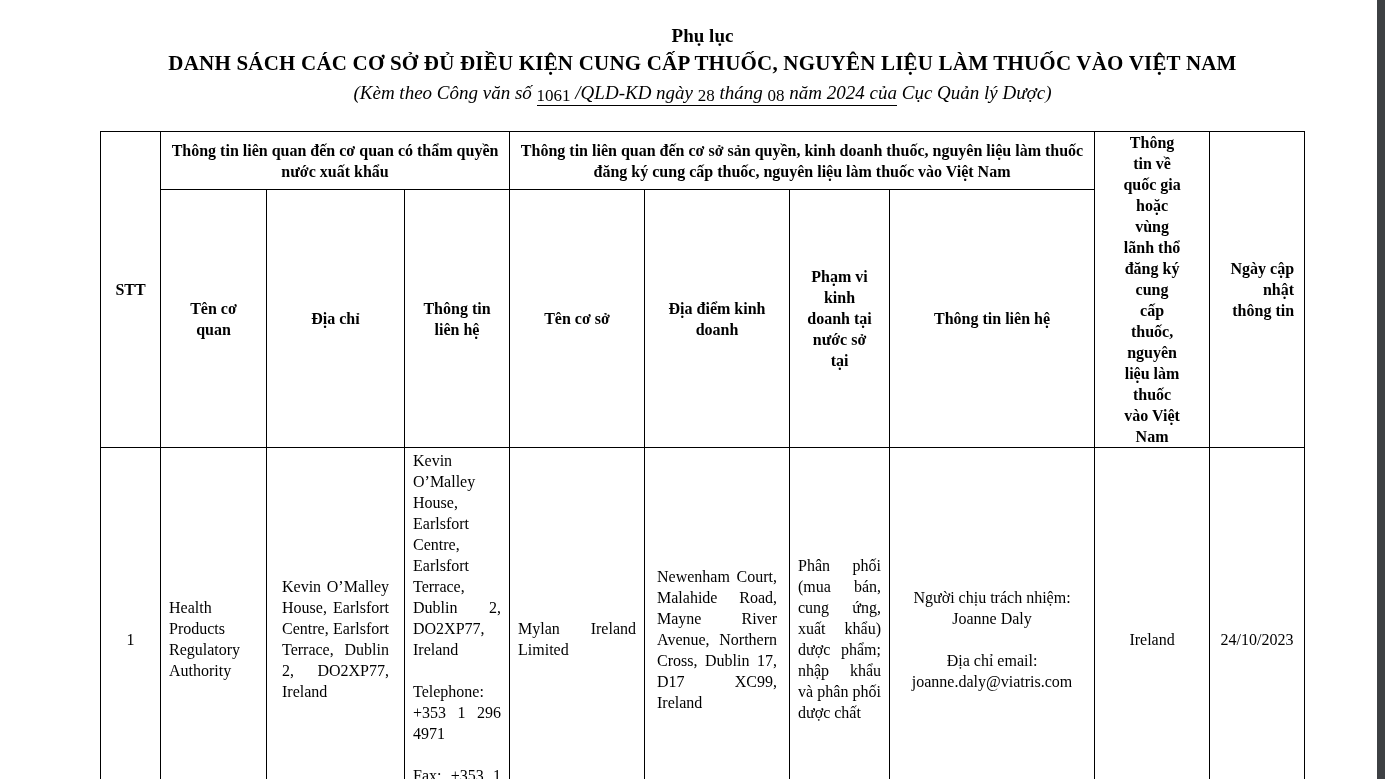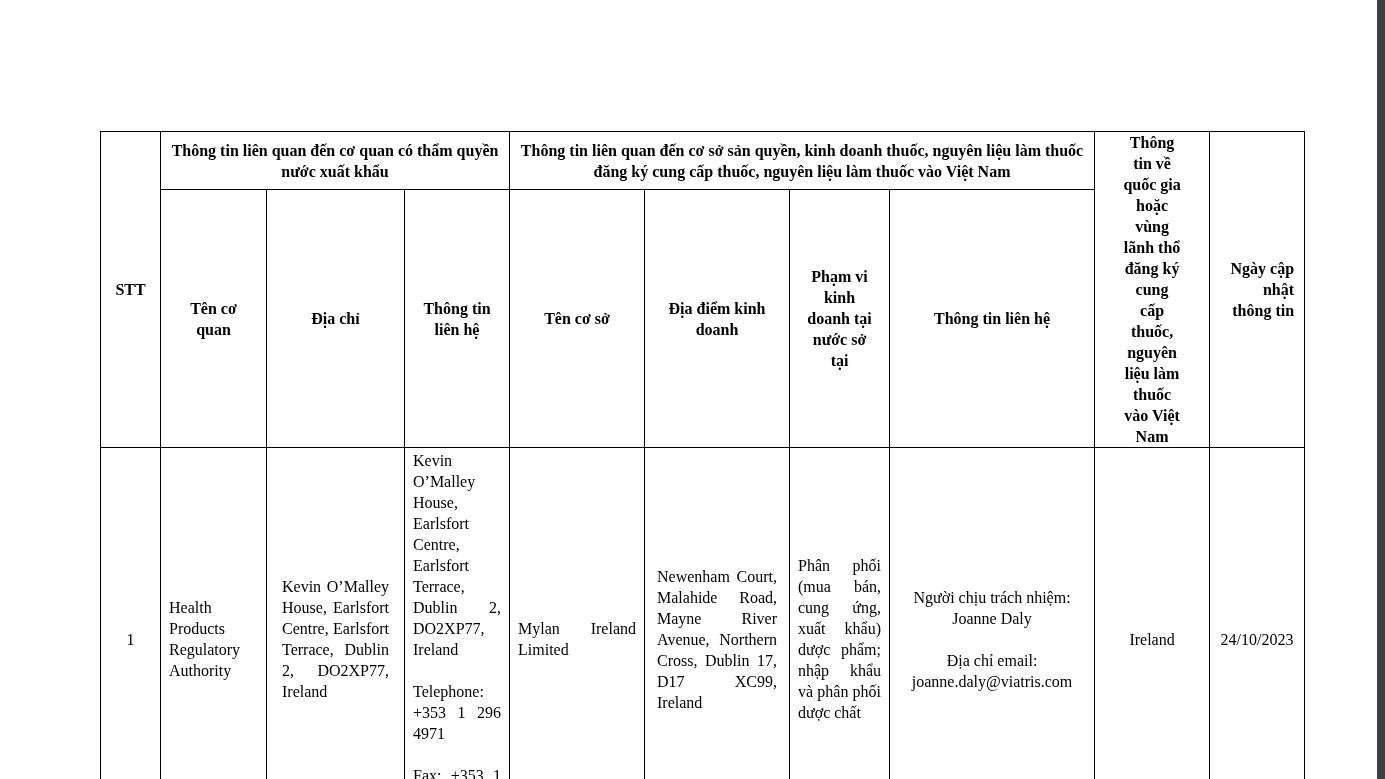--- a/index.html
+++ b/index.html
@@ -59,20 +59,23 @@
 
   .main td p { margin: 0 0 21px 0; }
   .main td p:last-child { margin-bottom: 0; }
 </style>
 </head>
 <body>
 
 <div class="viewer-edge"></div>
 
 <div class="titles">
+  <div class="t1">Phụ lục</div>
+  <div class="t2">DANH SÁCH CÁC CƠ SỞ ĐỦ ĐIỀU KIỆN CUNG CẤP THUỐC, NGUYÊN LIỆU LÀM THUỐC VÀO VIỆT NAM</div>
+  <div class="t3"><span>(Kèm theo Công văn số </span><span class="u"><span class="fill">1061</span><span> /QLD-KD ngày </span><span class="fill">28</span><span> tháng </span><span class="fill">08</span><span> năm 2024 của</span></span><span> Cục Quản lý Dược)</span></div>
 </div>
 
 <table class="main">
   <colgroup>
     <col style="width:60px">
       <col style="width:106px">
       <col style="width:138px">
       <col style="width:105px">
     <col style="width:135px">
       <col style="width:145px">

